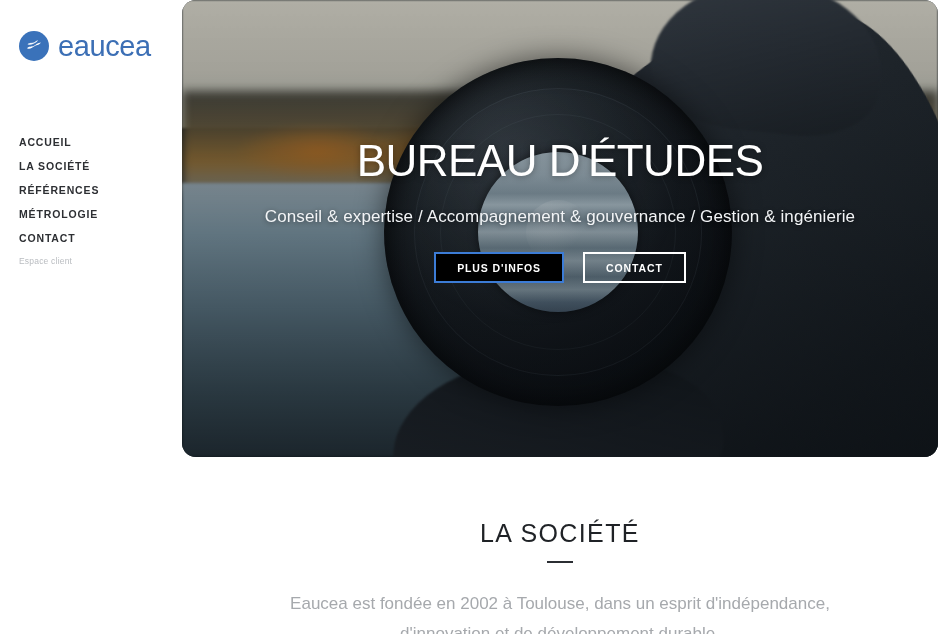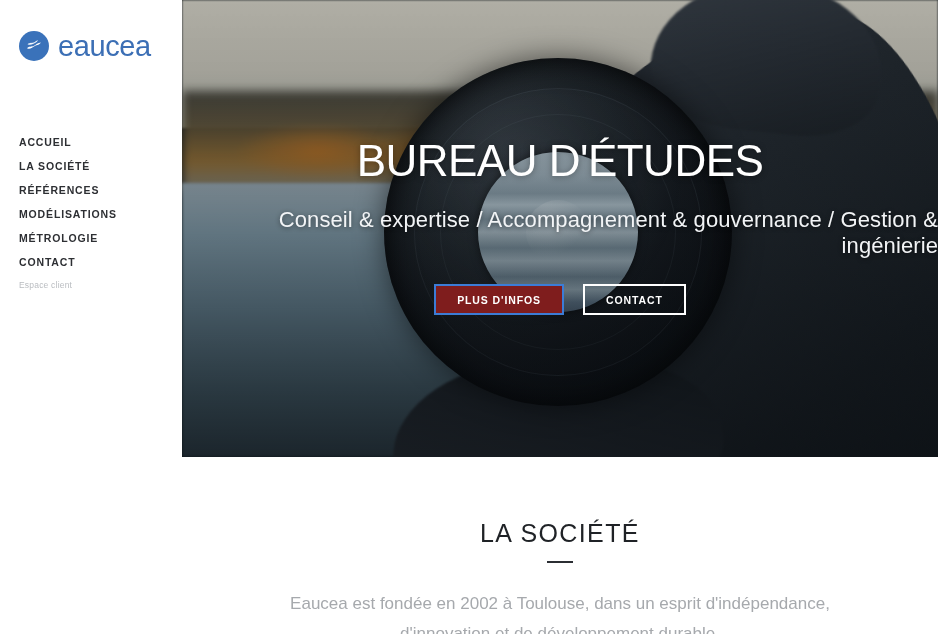--- a/index.html
+++ b/index.html
@@ -82,20 +82,21 @@
   
   .main { flex: 1; position: relative; height: 634px; background:#fff; }
 
   
   .hero {
     position: relative;
     width: 756px;
     height: 457px;
     overflow: hidden;
     background: #0d1418;
+    border-radius: 14px;
   }
   .hero-photo { position: absolute; inset: 0; }
 
   
   .bg-sky {
     position:absolute; left:0; top:0; width:100%; height:28%;
     background: linear-gradient(180deg,#b9b7ad 0%, #b3b1a7 55%, #9ea298 100%);
     filter: blur(1px);
   }
   .bg-trees {
@@ -214,45 +215,45 @@
     font-size: 44px;
     line-height: 46px;
     font-weight: 400;
     letter-spacing: -0.5px;
     text-align: center;
     text-shadow: 0 1px 6px rgba(0,0,0,0.35);
   }
   .hero-subtitle {
     margin-top: 23px;
     color: #f2f4f6;
-    font-size: 22px;
+    font-size: 17px;
     font-weight: 400;
     letter-spacing: 0.1px;
-    text-align:right;
+    text-align:left;
     text-shadow: 0 1px 5px rgba(0,0,0,0.45);
   }
   .hero-buttons {
     margin-top: 25px;
     display: flex;
     gap: 19px;
   }
   .btn {
     font-size: 10.5px;
     font-weight: bold;
     letter-spacing: 0.9px;
     color: #ffffff;
     padding: 0 21px;
     height: 31px;
     display: flex;
     align-items: center;
     justify-content: center;
     white-space: nowrap;
     cursor: pointer;
   }
-  .btn-primary { background: #7f1d1d; border: 2px solid #3c7cd6; }
+  .btn-primary { background: #000000; border: 2px solid #3c7cd6; }
   .btn-outline { background: transparent; border: 2px solid #ffffff; }
 
   
   .section {
     width: 756px;
     background: #ffffff;
     padding-top: 62px;
     text-align: center;
   }
   .section-title {
@@ -303,23 +304,20 @@
 
       <div class="nav-item">
         <span class="nav-label">LA SOCIÉTÉ</span>
       </div>
 
 
       <div class="nav-item">
         <span class="nav-label">RÉFÉRENCES</span>
       </div>
 
-      <div class="nav-item">
-        <span class="nav-label">MODÉLISATIONS</span>
-      </div>
 
       <div class="nav-item">
         <span class="nav-label">MÉTROLOGIE</span>
       </div>
 
 
       <div class="nav-item">
         <span class="nav-label">CONTACT</span>
       </div>
 

